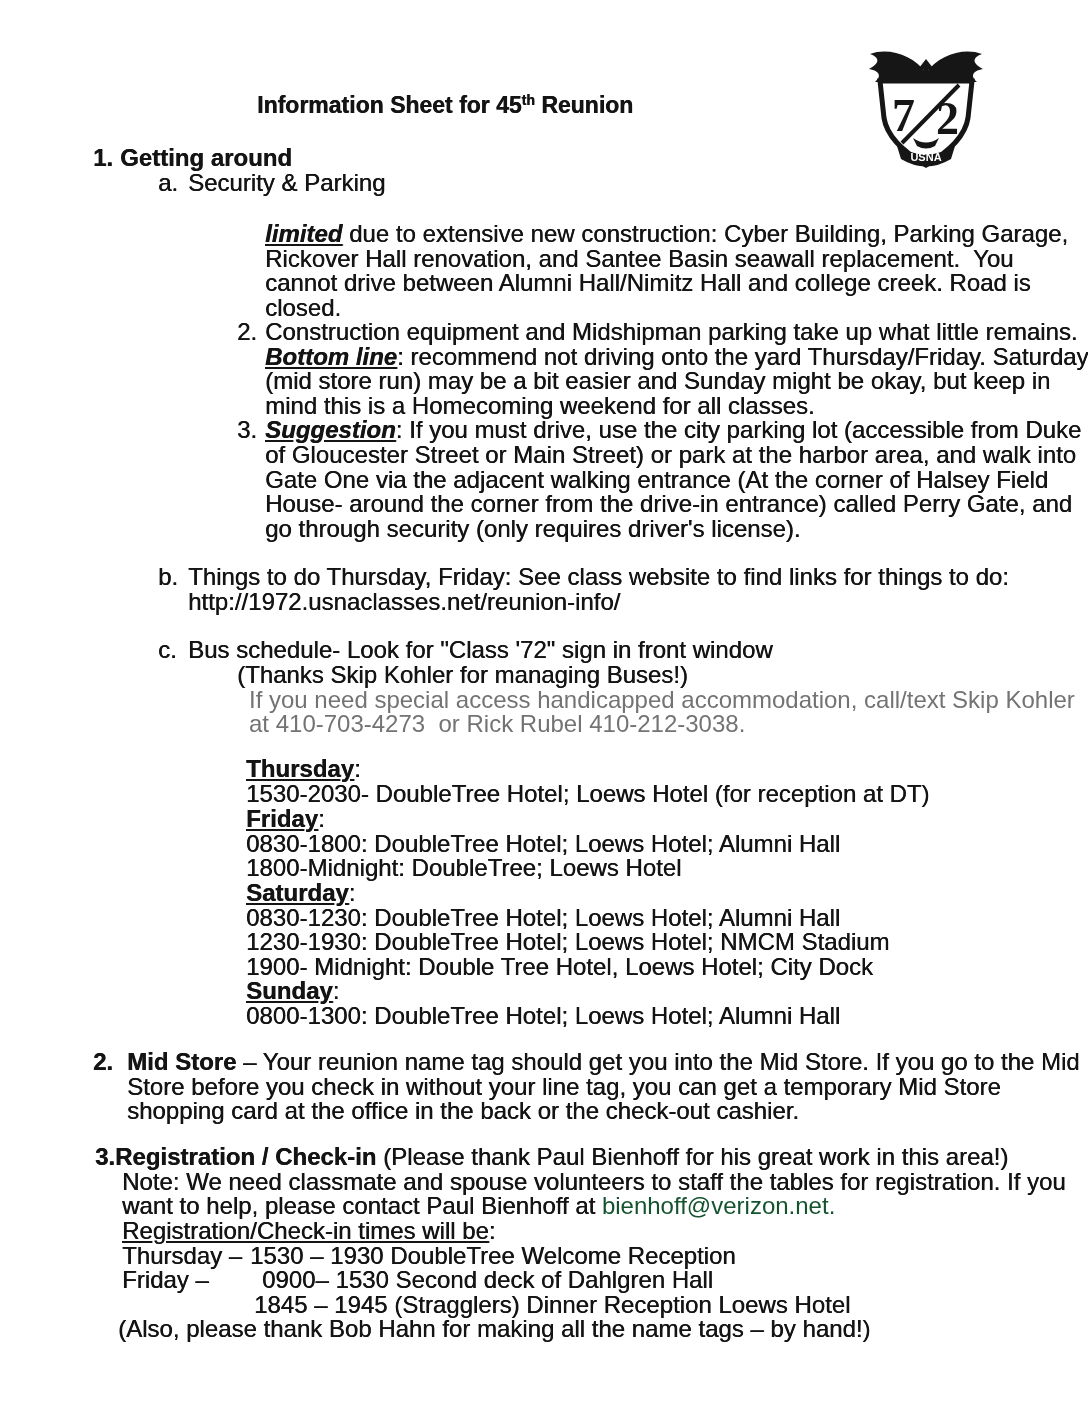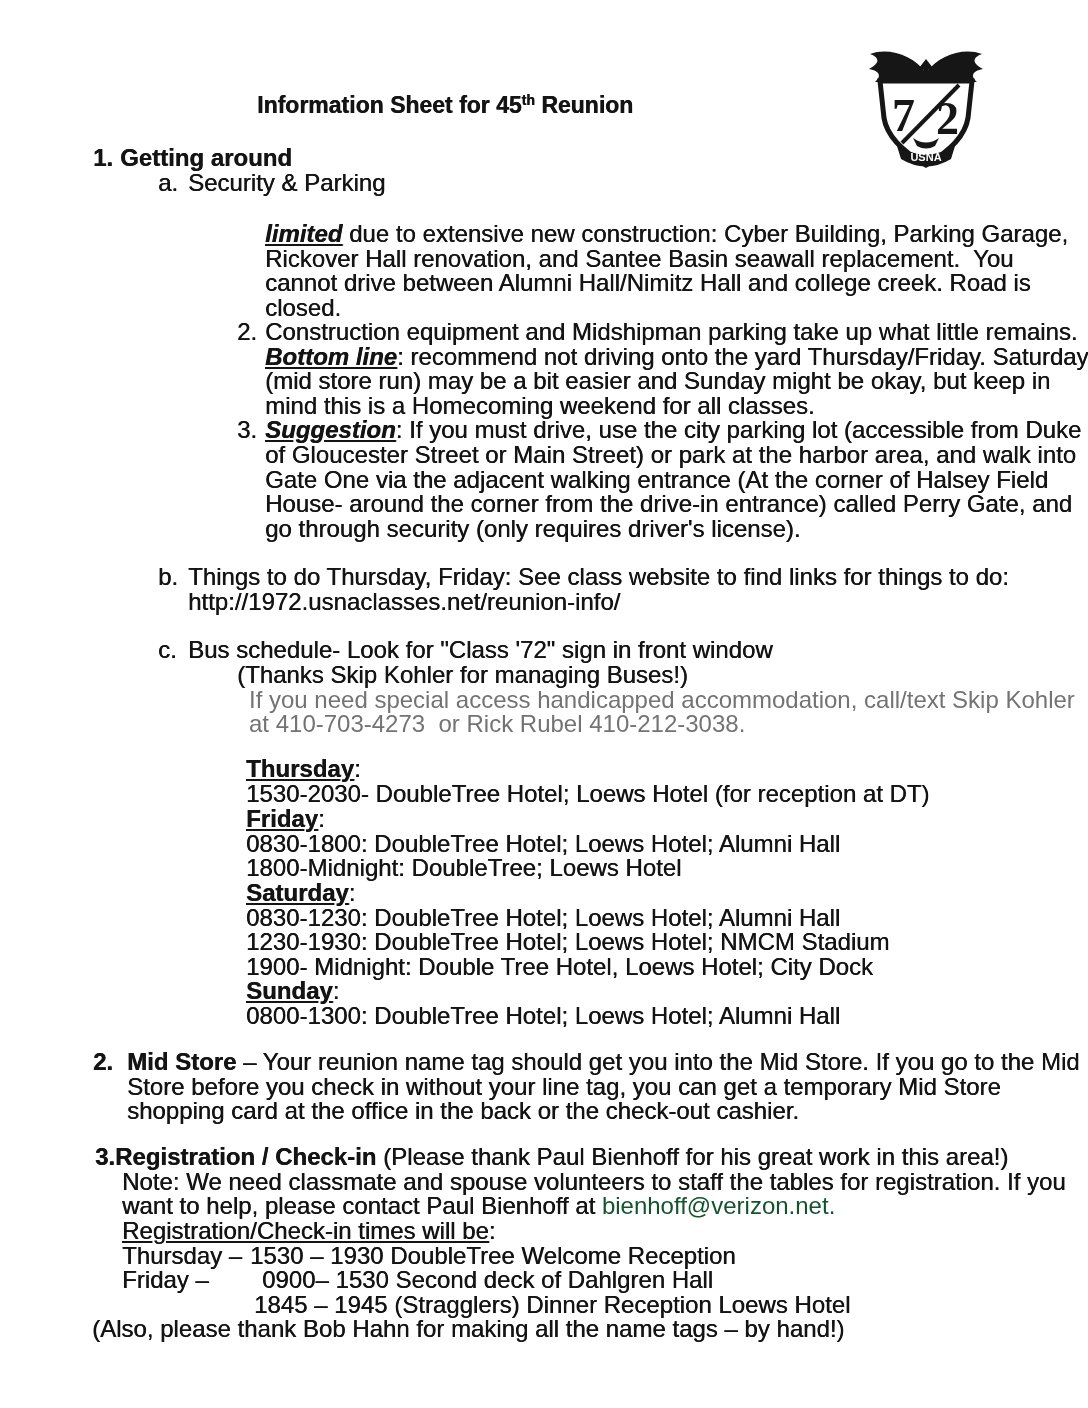--- a/index.html
+++ b/index.html
@@ -87,15 +87,15 @@
   <div class="ln" style="left:127px;top:1075px">Store before you check in without your line tag, you can get a temporary Mid Store</div>
   <div class="ln" style="left:127px;top:1099px">shopping card at the office in the back or the check-out cashier.</div>
 
   <div class="ln" style="left:95px;top:1145px"><span class="b n" style="width:20px">3.</span><span class="b">Registration / Check-in</span><span> (Please thank Paul Bienhoff for his great work in this area!)</span></div>
   <div class="ln" style="left:122px;top:1170px">Note: We need classmate and spouse volunteers to staff the tables for registration. If you</div>
   <div class="ln" style="left:122px;top:1194px"><span>want to help, please contact Paul Bienhoff at </span><span class="link">bienhoff@verizon.net.</span></div>
   <div class="ln" style="left:122px;top:1219px"><span class="u">Registration/Check-in times will be</span><span>:</span></div>
   <div class="ln" style="left:122px;top:1244px"><span class="n" style="width:128px">Thursday –</span><span>1530 – 1930 DoubleTree Welcome Reception</span></div>
   <div class="ln" style="left:122px;top:1268px"><span class="n" style="width:140px">Friday –</span><span>0900– 1530 Second deck of Dahlgren Hall</span></div>
   <div class="ln" style="left:254px;top:1293px">1845 – 1945 (Stragglers) Dinner Reception Loews Hotel</div>
-  <div class="ln" style="left:92px;top:1317px">(Also, please thank Bob Hahn for making all the name tags – by hand!)</div>
+  <div class="ln" style="left:118px;top:1317px">(Also, please thank Bob Hahn for making all the name tags – by hand!)</div>
 
 </div>
 
 </body></html>

